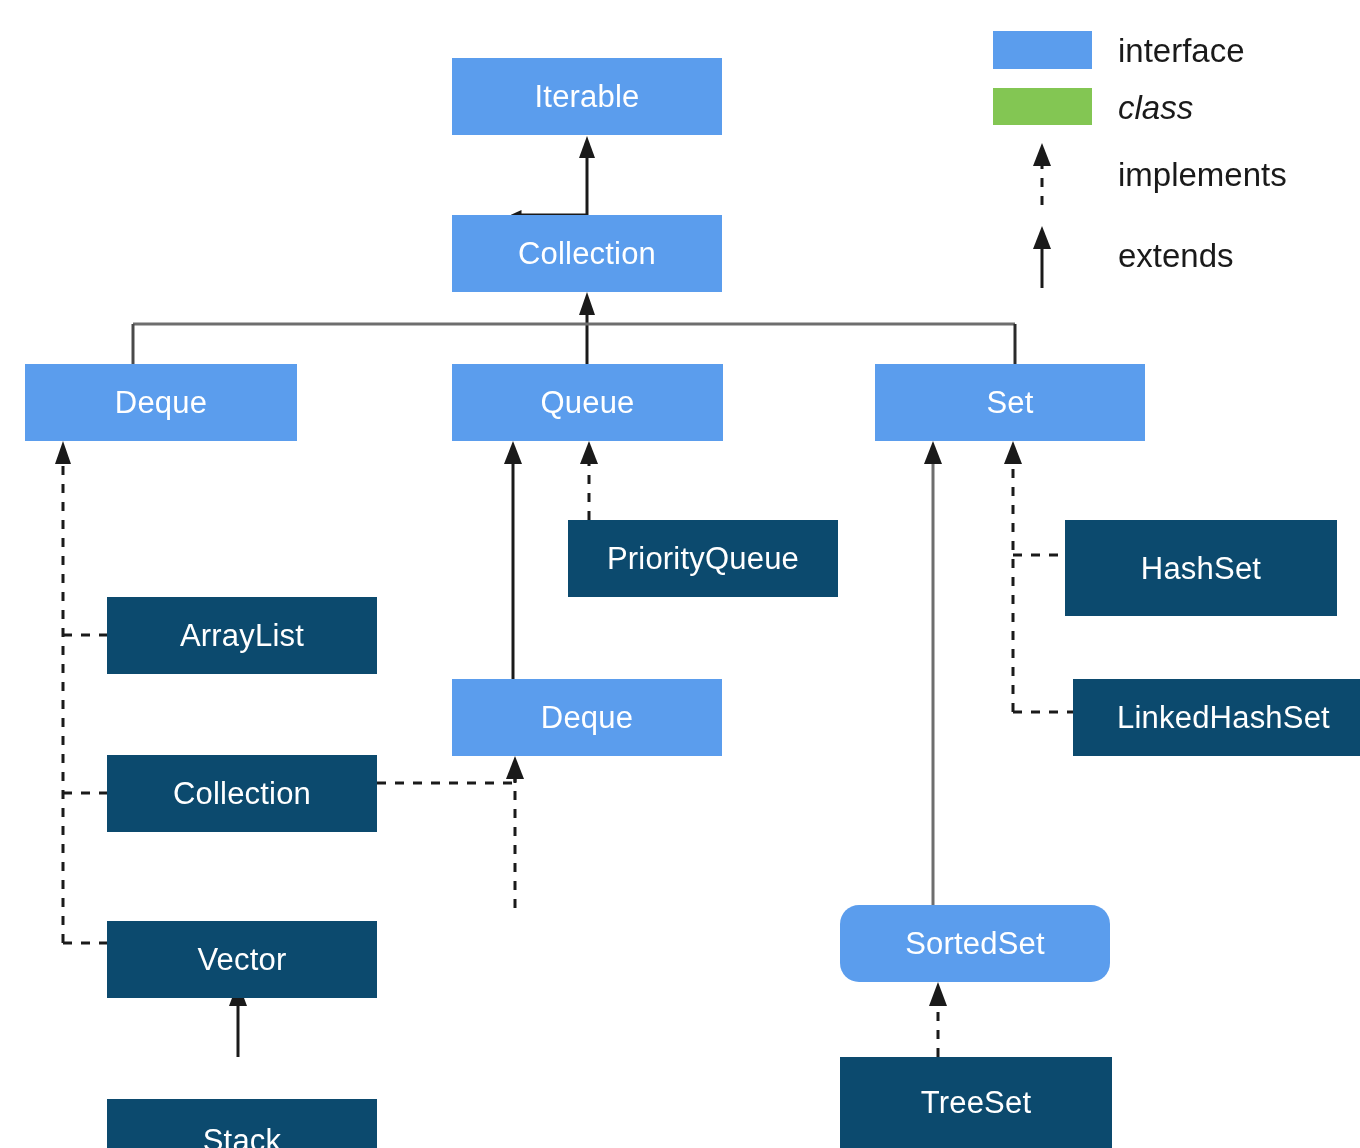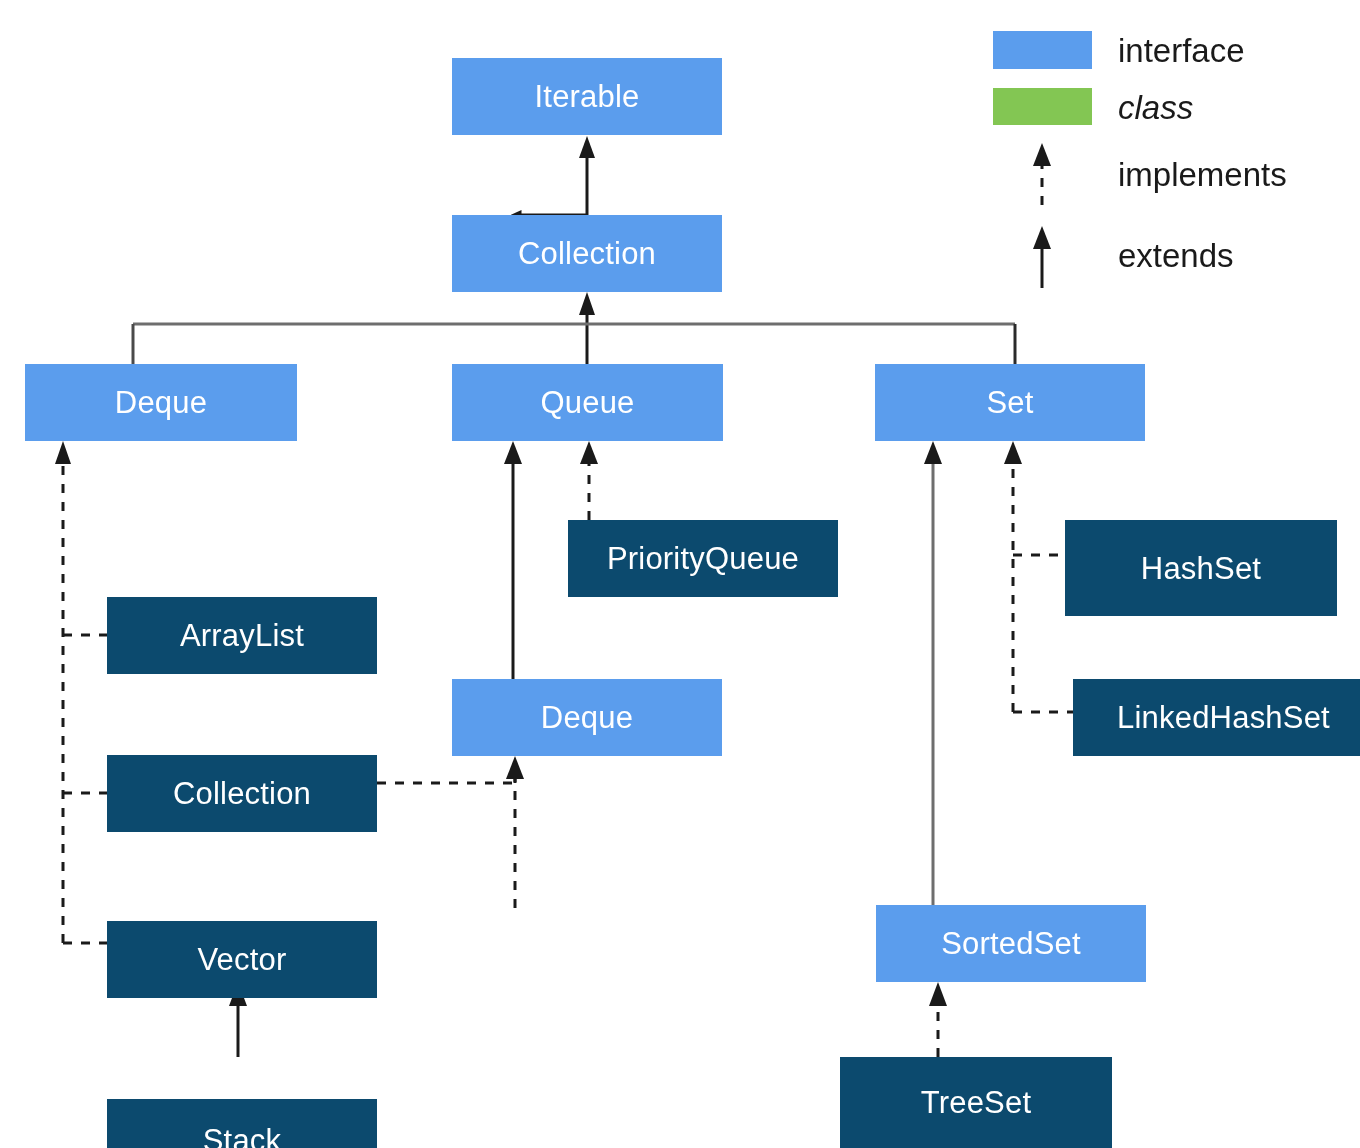--- a/index.html
+++ b/index.html
@@ -154,21 +154,21 @@
 
   <div class="node iface" style="left:452px;top:679px;width:270px;height:77px;">Deque</div>
 
   <div class="node cls" style="left:1073px;top:679px;width:301px;height:77px;">LinkedHashSet</div>
 
   <div class="node cls" style="left:107px;top:755px;width:270px;height:77px;">Collection</div>
 
   <div class="node cls" style="left:107px;top:905px;width:270px;height:77px;margin-top:16px;">Vector</div>
 
 
-  <div class="node iface" style="left:876px;top:905px;width:270px;height:77px;">SortedSet</div>
+  <div class="node iface" style="left:840px;top:905px;width:270px;height:77px;border-radius:19px;">SortedSet</div>
 
   <div class="node cls" style="left:107px;top:1099px;width:270px;height:82px;">Stack</div>
 
   <div class="node cls" style="left:840px;top:1057px;width:272px;height:91px;">TreeSet</div>
 
   <div class="legend-swatch" style="left:993px;top:31px;width:99px;height:38px;background:#5b9ded;"></div>
   <div class="legend-label" style="left:1118px;top:34px;">interface</div>
 
   <div class="legend-swatch" style="left:993px;top:88px;width:99px;height:37px;background:#83c653;"></div>
   <div class="legend-label" style="left:1118px;top:91px;font-style:italic;">class</div>

